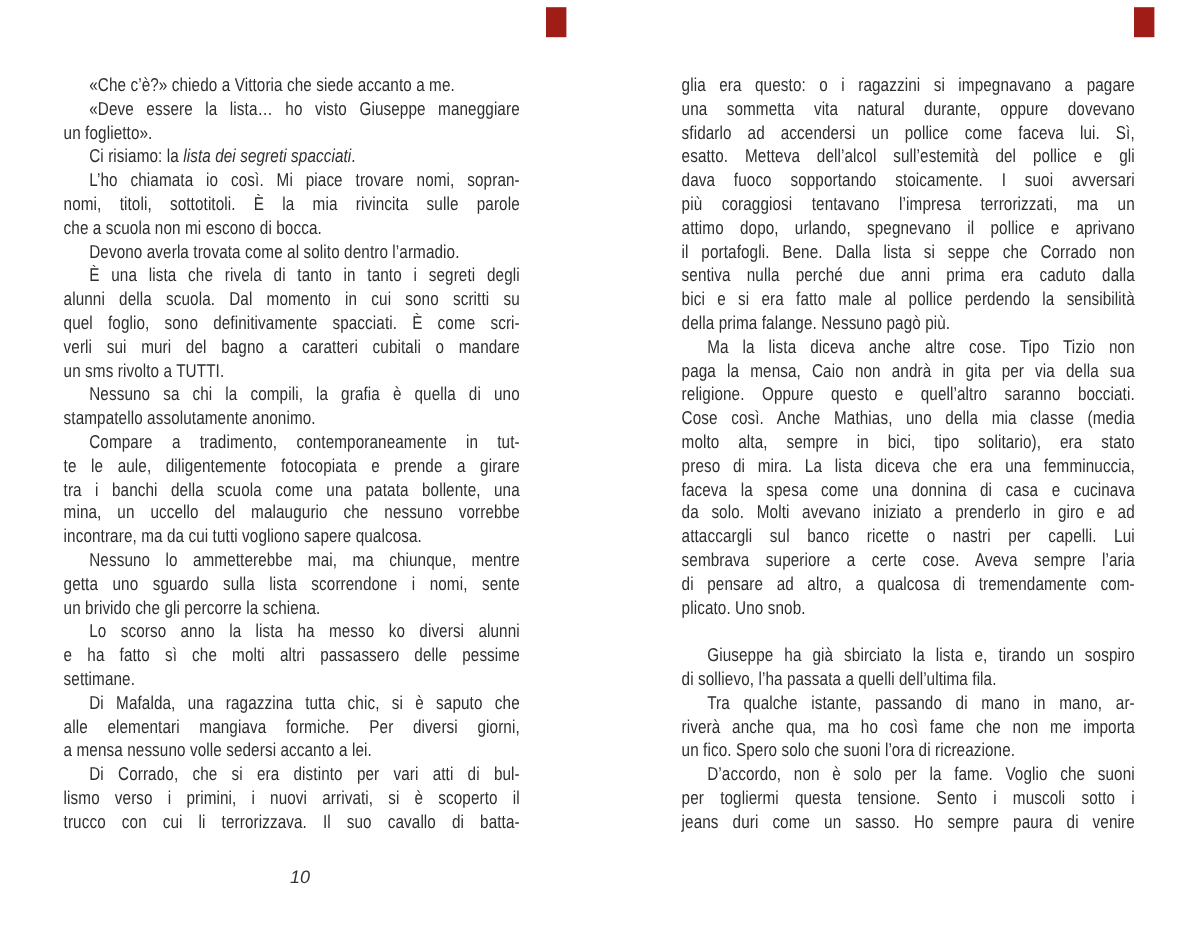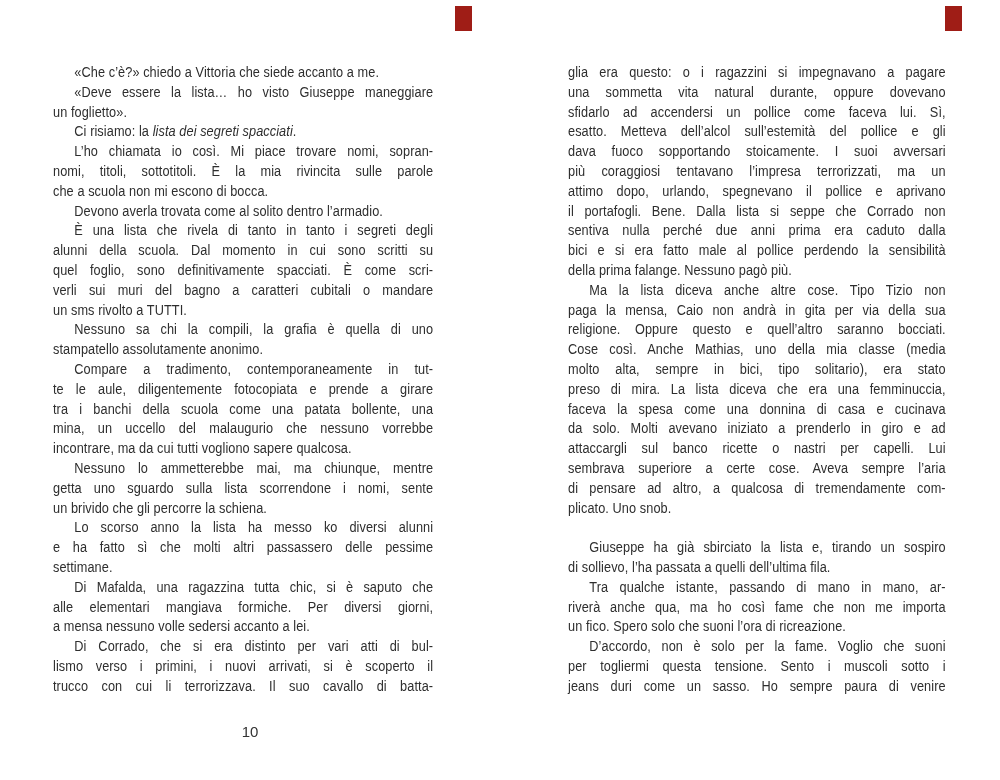--- a/index.html
+++ b/index.html
@@ -35,21 +35,21 @@
   .line.ind{padding-left:26px;}
   .it{font-style:italic;}
   .pagenum{
     position:absolute;
     top:723px;
     font-size:15px;
     line-height:18px;
     color:#333333;
     text-align:center;
   }
-  #pn-left{left:60px;width:380px;}
+  #pn-left{left:60px;width:380px;font-style:italic;}
   #pn-right{left:563px;width:378px;}
   .bookmark{
     position:absolute;
     top:6px;
     width:17px;height:25px;
   }
   #bm-left{left:455px;}
   #bm-right{left:945px;}
 </style>
 </head>

